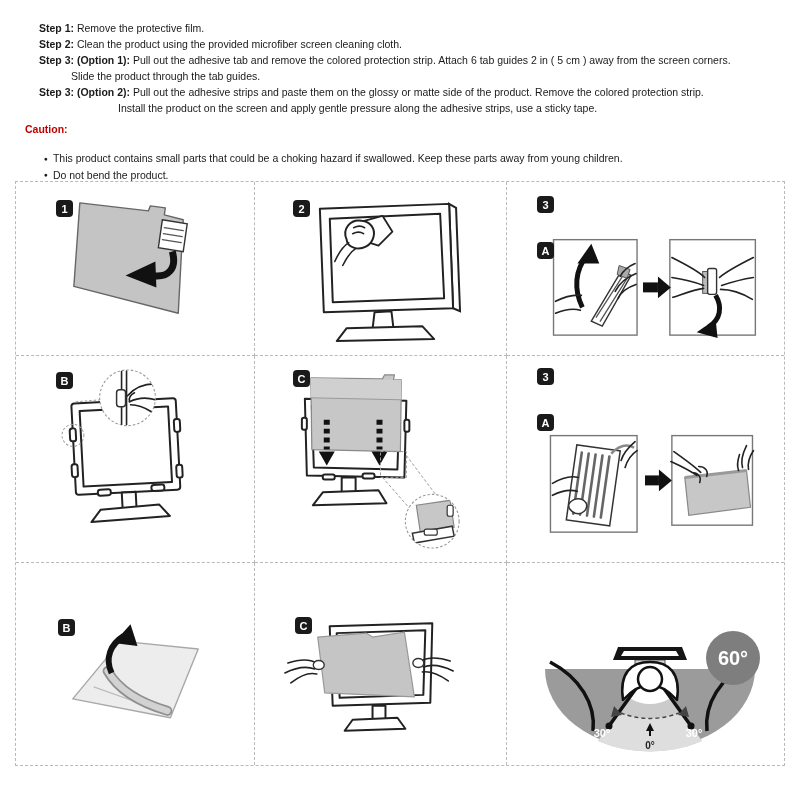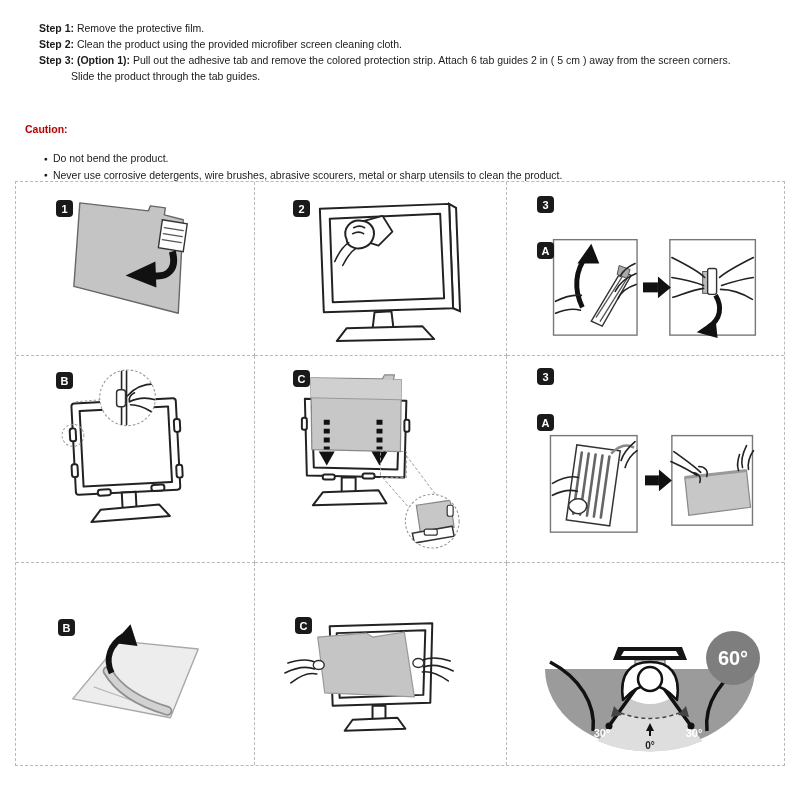--- a/index.html
+++ b/index.html
@@ -27,27 +27,29 @@
 svg text{font-family:"Liberation Sans",sans-serif}
 </style>
 </head>
 <body>
 
 <div class="steps">
   <div><span class="lbl">Step 1:</span> <span>Remove the protective film.</span></div>
   <div><span class="lbl">Step 2:</span> <span>Clean the product using the provided microfiber screen cleaning cloth.</span></div>
   <div><span class="lbl">Step 3: (Option 1):</span> <span>Pull out the adhesive tab and remove the colored protection strip. Attach 6 tab guides 2 in ( 5 cm ) away from the screen corners.</span></div>
   <div class="cont1">Slide the product through the tab guides.</div>
+  <div><span class="lbl">Step 3: (Option 2):</span> <span>Pull out the adhesive strips and paste them on the glossy or matte side of the product. Remove the colored protection strip.</span></div>
+  <div class="cont2">Install the product on the screen and apply gentle pressure along the adhesive strips, use a sticky tape.</div>
 </div>
 
 <div class="caution">
   <div class="caution-title">Caution:</div>
   <ul>
+    <li>This product contains small parts that could be a choking hazard if swallowed. Keep these parts away from young children.</li>
     <li>Do not bend the product.</li>
-    <li>Never use corrosive detergents, wire brushes, abrasive scourers, metal or sharp utensils to clean the product.</li>
   </ul>
 </div>
 
 <div class="grid">
 
   <div class="cell">
     <div class="badge" style="left:40px;top:18px">1</div>
     <svg viewBox="0 0 239 174">
       <polygon points="64,21 133,29 135,24 150,26 149,33 168,38 163,132 58,105" fill="#c4c4c4" stroke="#666" stroke-width="1.4" stroke-linejoin="round"></polygon>
       <polygon points="147,38 172,42 168,70 143,66" fill="#fff" stroke="#333" stroke-width="1.4"></polygon>

